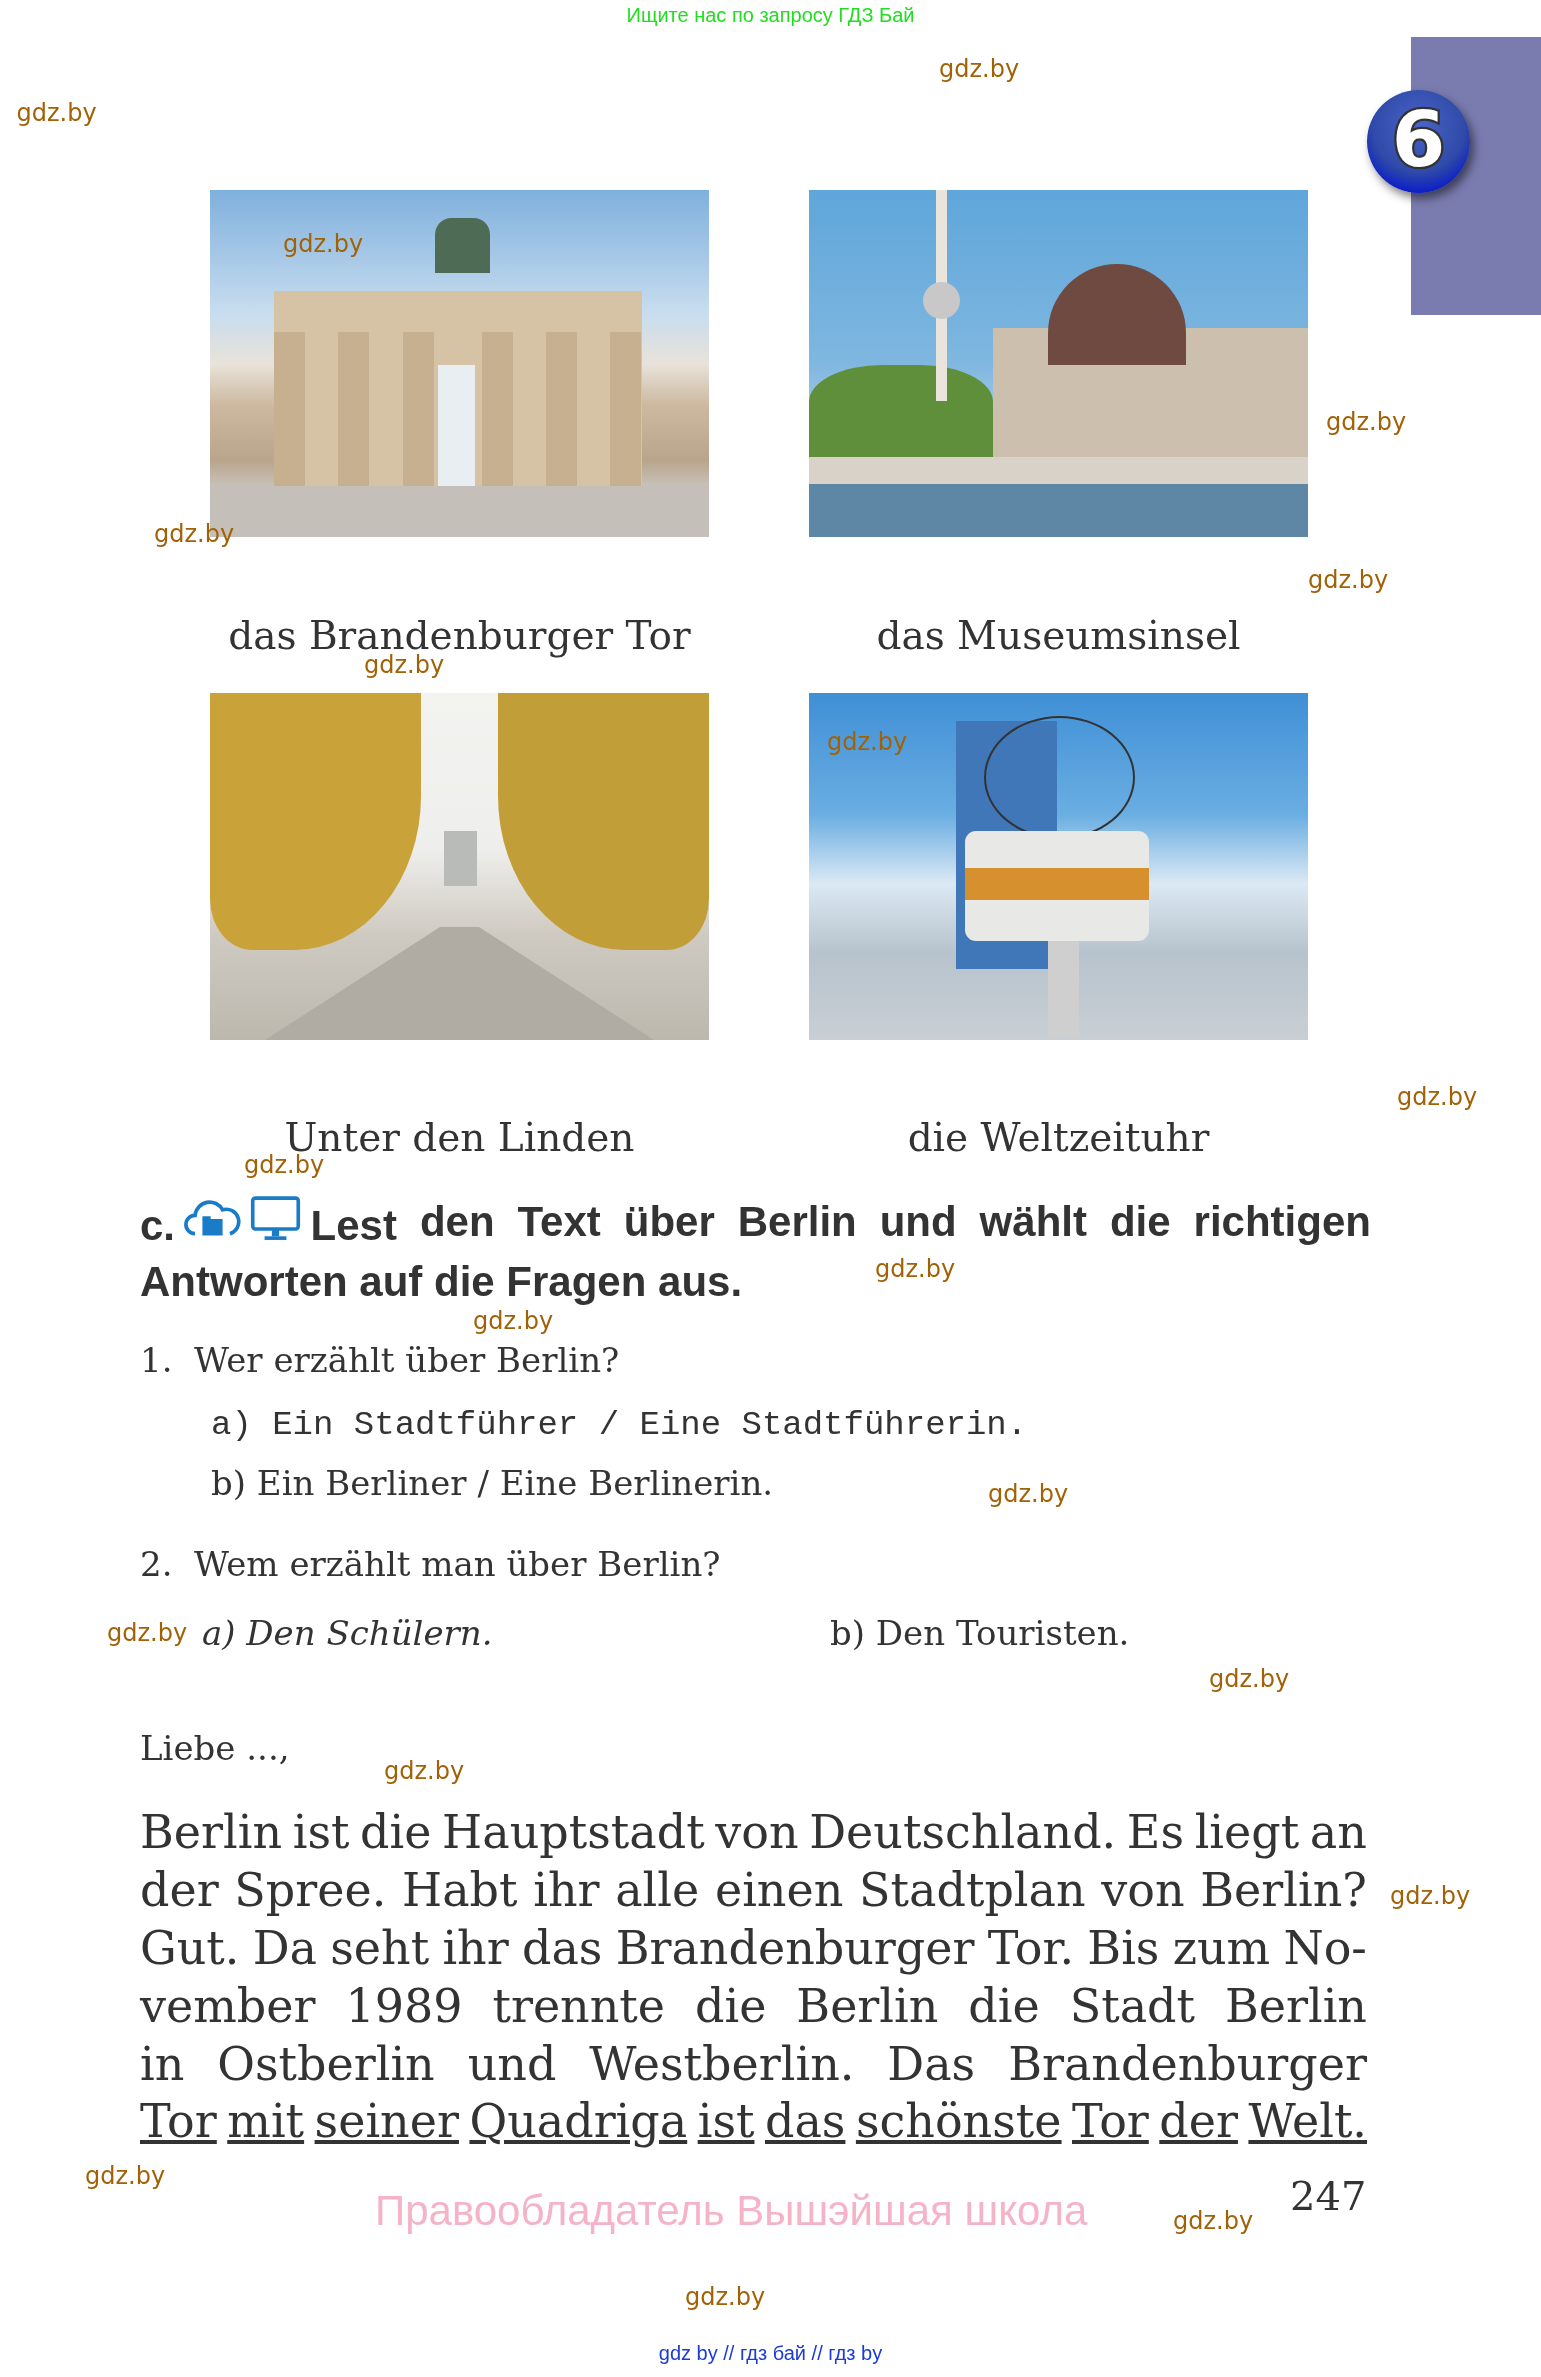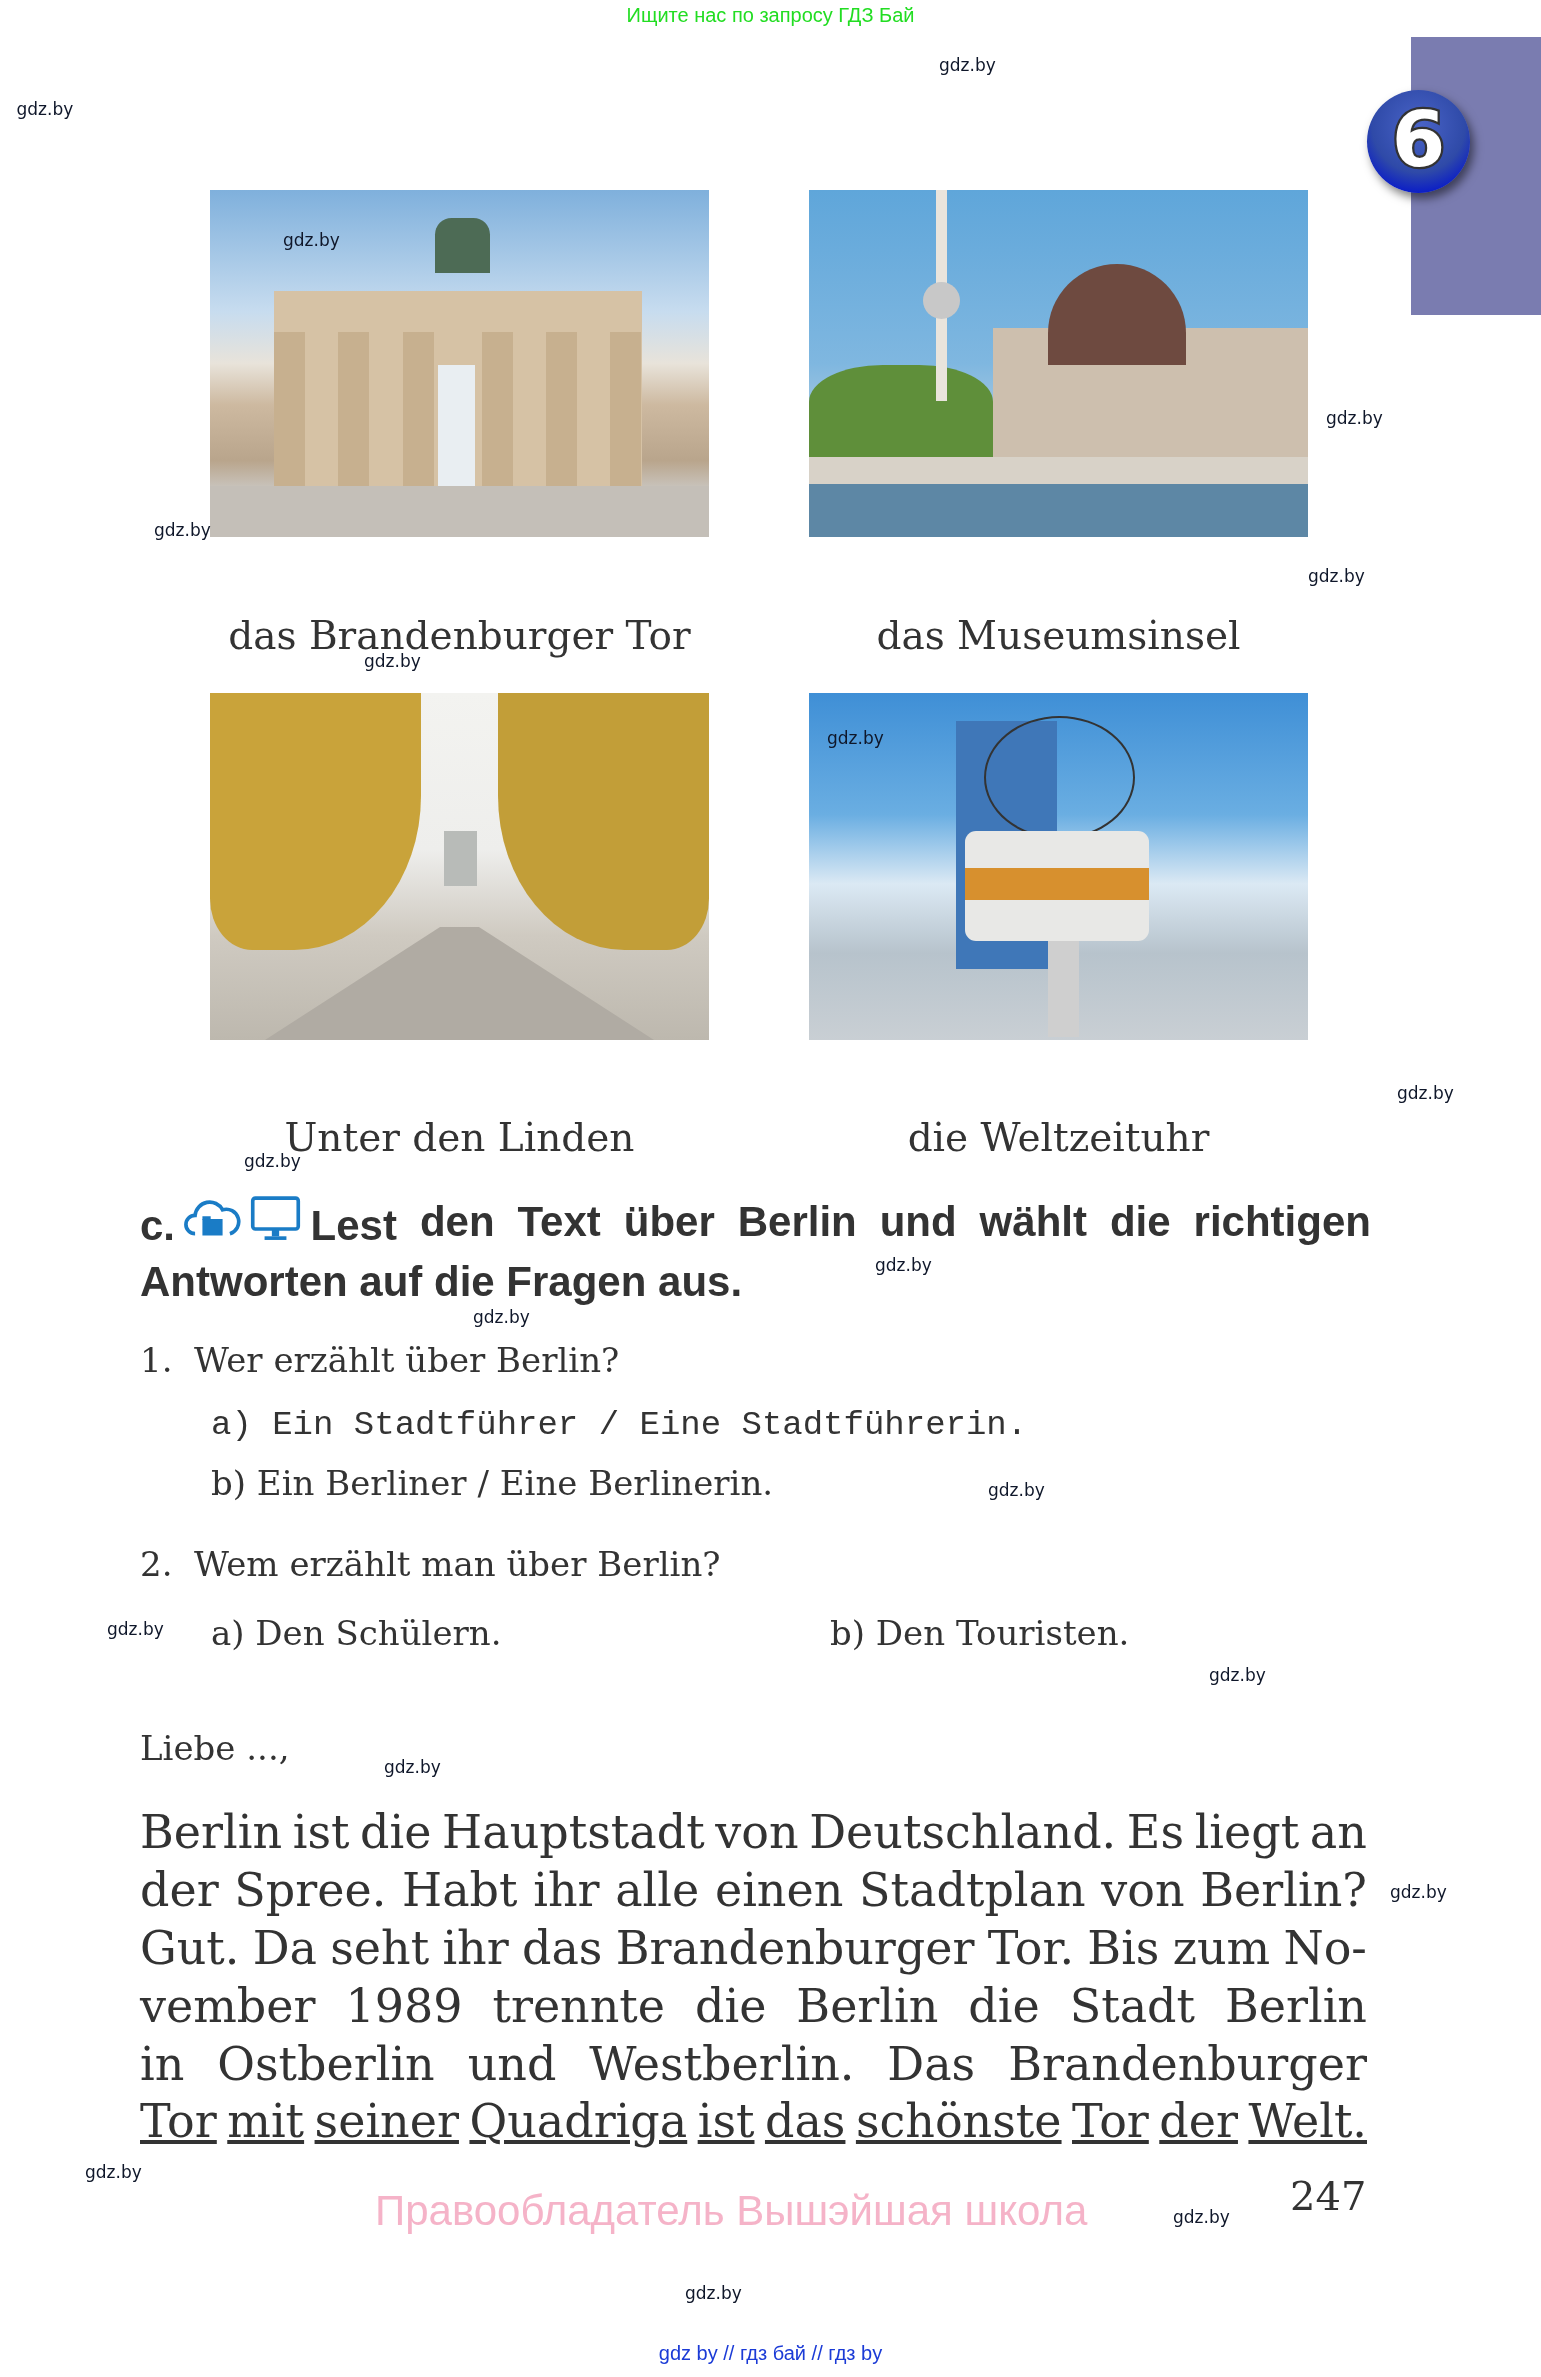--- a/index.html
+++ b/index.html
@@ -1,20 +1,20 @@
 <!DOCTYPE html>
 <html style="font-size:14.7px"><head>
 <meta charset="utf-8">
 <style>
   html, body { margin:0; padding:0; }
   body { width:1541px; height:2377px; position:relative; background:#ffffff; overflow:hidden; }
   .abs { position:absolute; }
   .serif { font-family:"DejaVu Serif","Liberation Serif",serif; color:#333333; }
   .sans { font-family:"Liberation Sans","DejaVu Sans",sans-serif; }
-  .wm { position:absolute; font-family:"DejaVu Sans","Liberation Sans",sans-serif; font-size:17px; color:#0f172a; white-space:nowrap; }
+  .wm { position:absolute; font-family:"DejaVu Sans","Liberation Sans",sans-serif; font-size:24px; color:#a16207; white-space:nowrap; }
 
   #top-banner { left:0; width:1541px; top:3.7px; text-align:center; font-size:20px; color:#22dd22; }
   #chapter-tab { left:1411px; top:37px; width:130px; height:278px; background:#7a7cb0; }
   #chapter-badge { left:1367px; top:90px; width:103px; height:103px; border-radius:50%;
      background: radial-gradient(circle at 50% 35%, #4a64c8 0%, #2f4aa8 55%, #0a1cc8 80%, #0000ee 100%);
      box-shadow: 3.7px 5.5px 9.2px rgba(0,0,0,0.5); display:flex; align-items:center; justify-content:center; }
   #chapter-badge span { font-family:"DejaVu Sans",sans-serif; font-weight:bold; font-size:77px; color:#fff;
      -webkit-text-stroke:4.6px #333; paint-order:stroke fill; line-height:1; margin-top:-3.7px; }
 
   .photo { position:absolute; overflow:hidden; }
@@ -177,21 +177,21 @@
   <span>b)</span>
   <span>Ein Berliner / Eine Berlinerin.</span>
 </div>
 <div class="wm" style="left:988px;top:1480px;">gdz.by</div>
 
 <div class="q serif" style="left:140px;top:1544px;">
   <span>2.</span>&nbsp;
   <span>Wem erzählt man über Berlin?</span>
 </div>
 <div class="wm" style="left:107px;top:1619px;">gdz.by</div>
-<div class="q serif" style="left:211px;top:1613px;">
+<div class="q serif" style="left:202px;top:1613px;font-style:italic;">
   <span>a)</span>
   <span>Den Schülern.</span>
 </div>
 <div class="q serif" style="left:830px;top:1613px;">
   <span>b)</span>
   <span>Den Touristen.</span>
 </div>
 <div class="wm" style="left:1209px;top:1665px;">gdz.by</div>
 
 <div class="q serif" style="left:140px;top:1728px;">Liebe ...,</div>

